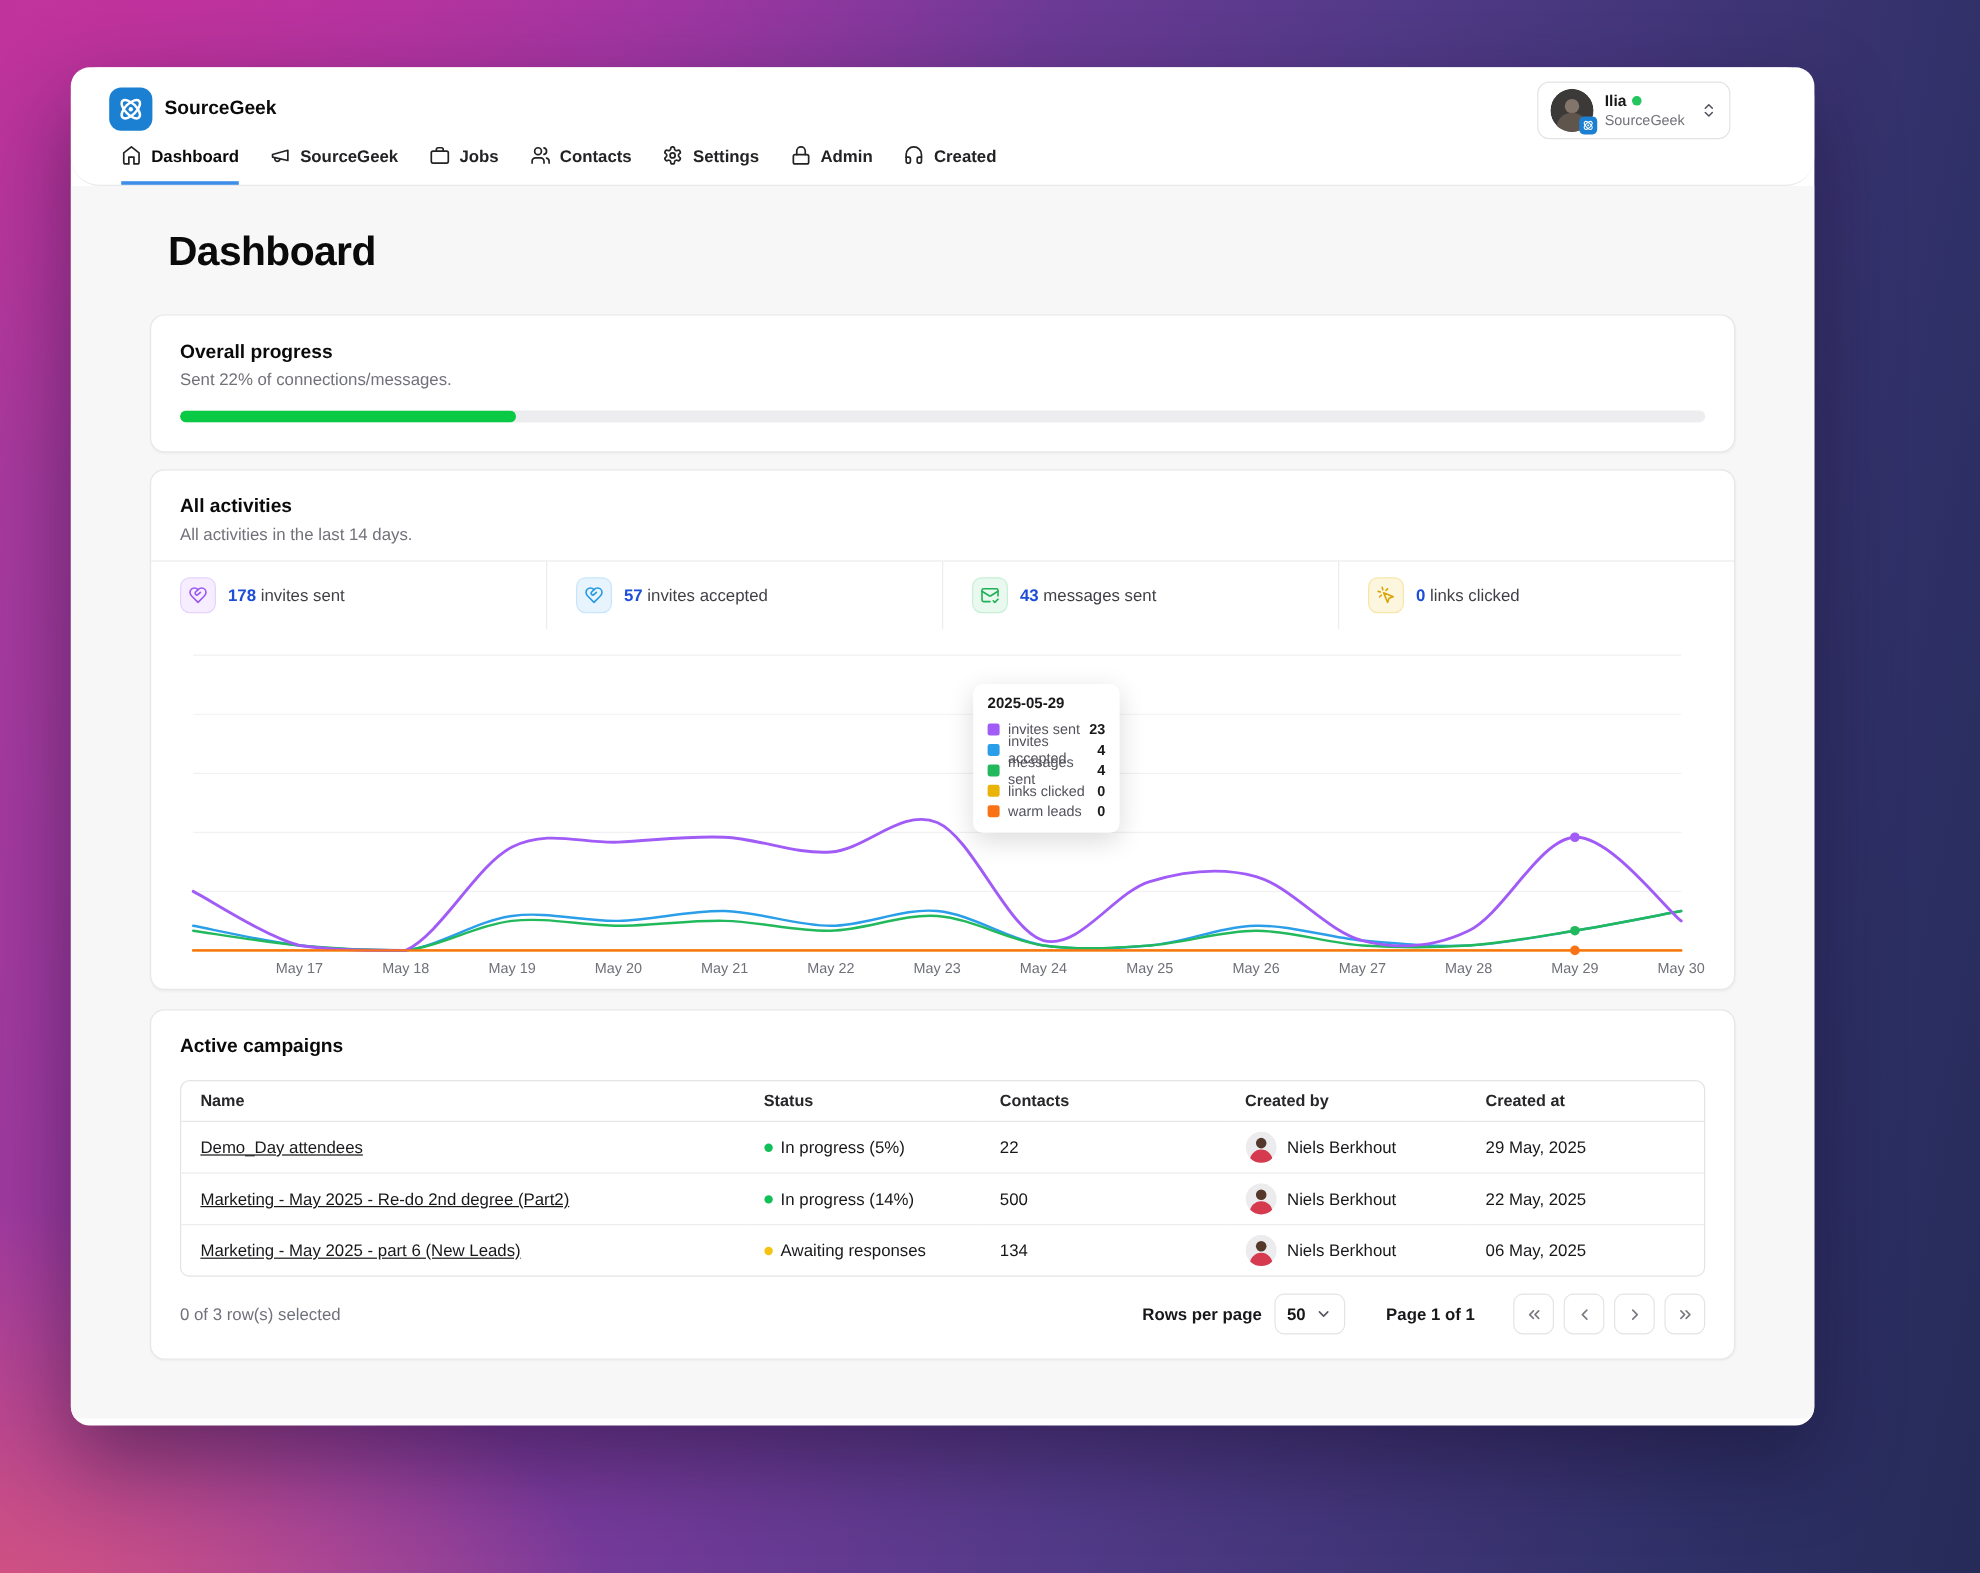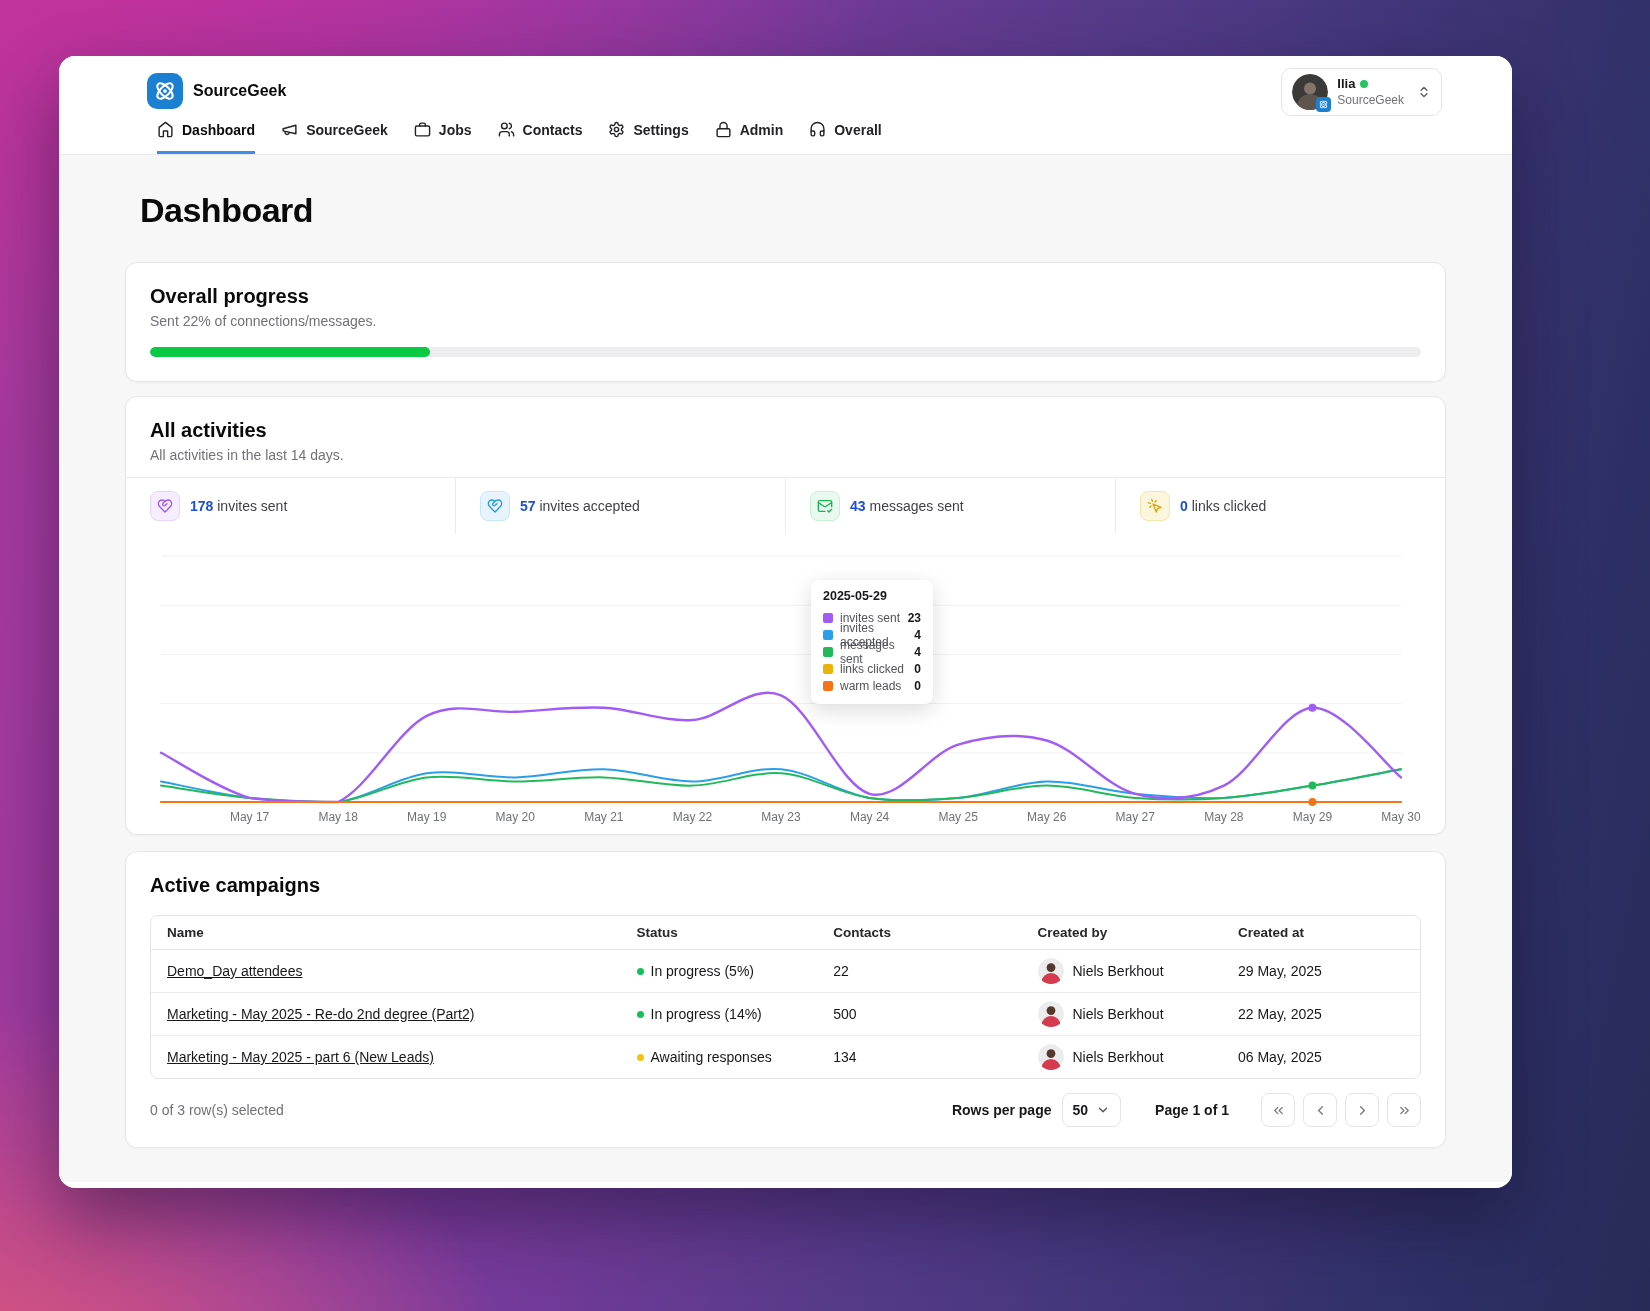--- a/index.html
+++ b/index.html
@@ -10,21 +10,21 @@
       radial-gradient(1100px 850px at -4% 112%, rgba(240,95,112,.95), rgba(240,95,112,0) 55%),
       radial-gradient(1300px 950px at 8% -12%, rgba(210,44,156,.8), rgba(210,44,156,0) 60%),
       linear-gradient(102deg,#ad3a9c 0%,#8a3aa4 28%,#523a88 60%,#2e3066 88%,#262b58 100%);
   }
   .window{
     position:absolute;left:59px;top:56px;width:1453px;height:1132px;
     background:#fff;border-radius:16px;overflow:hidden;
     box-shadow:0 30px 70px rgba(20,10,40,.45);
   }
   
-  header{position:relative;padding:17px 70px 0 88px;background:#fff;border-bottom:1px solid #e9e9eb;}
+  header{position:relative;padding:17px 70px 0 32px;background:#fff;border-bottom:1px solid #e9e9eb;border-radius:24px;}
   .logo-row{display:flex;align-items:center;gap:10px;height:36px;}
   .logo{width:36px;height:36px;border-radius:10px;background:#1b7fd2;display:flex;align-items:center;justify-content:center;}
   .app-name{font-size:16px;font-weight:700;color:#0a0a0a;}
   nav{display:flex;gap:26px;margin-top:12px;margin-left:10px;}
   .nav-item{display:flex;align-items:center;gap:8px;padding-bottom:13px;border-bottom:3px solid transparent;
     font-size:14px;font-weight:700;color:#232326;cursor:pointer;}
   .nav-item svg{stroke:#232326;}
   .nav-item.active{border-color:#3e8ee9;color:#0a0a0a;}
   .user-chip{position:absolute;top:12px;right:70px;display:flex;align-items:center;gap:9px;
     border:1px solid #e4e4e7;border-radius:10px;padding:5px 10px;background:#fff;cursor:pointer;}
@@ -33,21 +33,21 @@
     display:flex;align-items:center;justify-content:center;}
   .user-meta{line-height:1.15;}
   .user-name-row{display:flex;align-items:center;gap:5px;font-size:13px;font-weight:700;color:#18181b;}
   .presence-dot{width:8px;height:8px;border-radius:50%;display:inline-block;}
   .user-org{font-size:12px;color:#71717a;margin-top:2px;}
   .chevrons{display:flex;margin-left:4px;color:#52525b;}
   
   main{background:#f7f7f8;height:1027px;padding:36px 66px 0;box-sizing:border-box;}
   h1{margin:0 0 32px 15px;font-size:34px;font-weight:800;letter-spacing:-.5px;color:#0a0a0a;}
   .card{background:#fff;border:1px solid #e7e7e9;border-radius:12px;box-shadow:0 1px 2px rgba(0,0,0,.04);margin-bottom:14px;}
-  .card-title{font-size:20px;font-weight:800;color:#0a0a0a;}
+  .card-title{font-size:16px;font-weight:800;color:#0a0a0a;}
   .card-sub{font-size:14px;color:#71717a;margin-top:5px;}
   
   .card-progress{padding:22px 24px 24px;}
   .progress-track{margin-top:18px;height:10px;border-radius:999px;background:#ededf0;overflow:hidden;}
   .progress-fill{height:100%;border-radius:999px;}
   
   .card-activities{padding:0;}
   .act-head{padding:22px 24px 14px;}
   .stats-row{display:flex;border-top:1px solid #ececee;}
   .stat{flex:1;display:flex;align-items:center;gap:10px;padding:13px 24px;border-right:1px solid #ececee;}
@@ -178,21 +178,21 @@
           </span>
         <span>Admin</span>
       </a>
       <a class="nav-item">
         <span>
             <svg width="17" height="17" viewBox="0 0 24 24" fill="none" stroke="currentColor" stroke-width="2" stroke-linecap="round" stroke-linejoin="round">
               <path d="M3 14v-3a9 9 0 0 1 18 0v3"></path>
               <path d="M21 19a2 2 0 0 1-2 2h-1a2 2 0 0 1-2-2v-3a2 2 0 0 1 2-2h3zM3 19a2 2 0 0 0 2 2h1a2 2 0 0 0 2-2v-3a2 2 0 0 0-2-2H3z"></path>
             </svg>
           </span>
-        <span>Overall</span>
+        <span>Created</span>
       </a>
     </nav>
 
     <div class="user-chip">
       <div class="avatar-wrap">
         <svg width="36" height="36" viewBox="0 0 36 36">
           <clipPath id="uclip">
               <circle cx="18" cy="18" r="18"></circle>
             </clipPath>
           <g clip-path="url(#uclip)">

